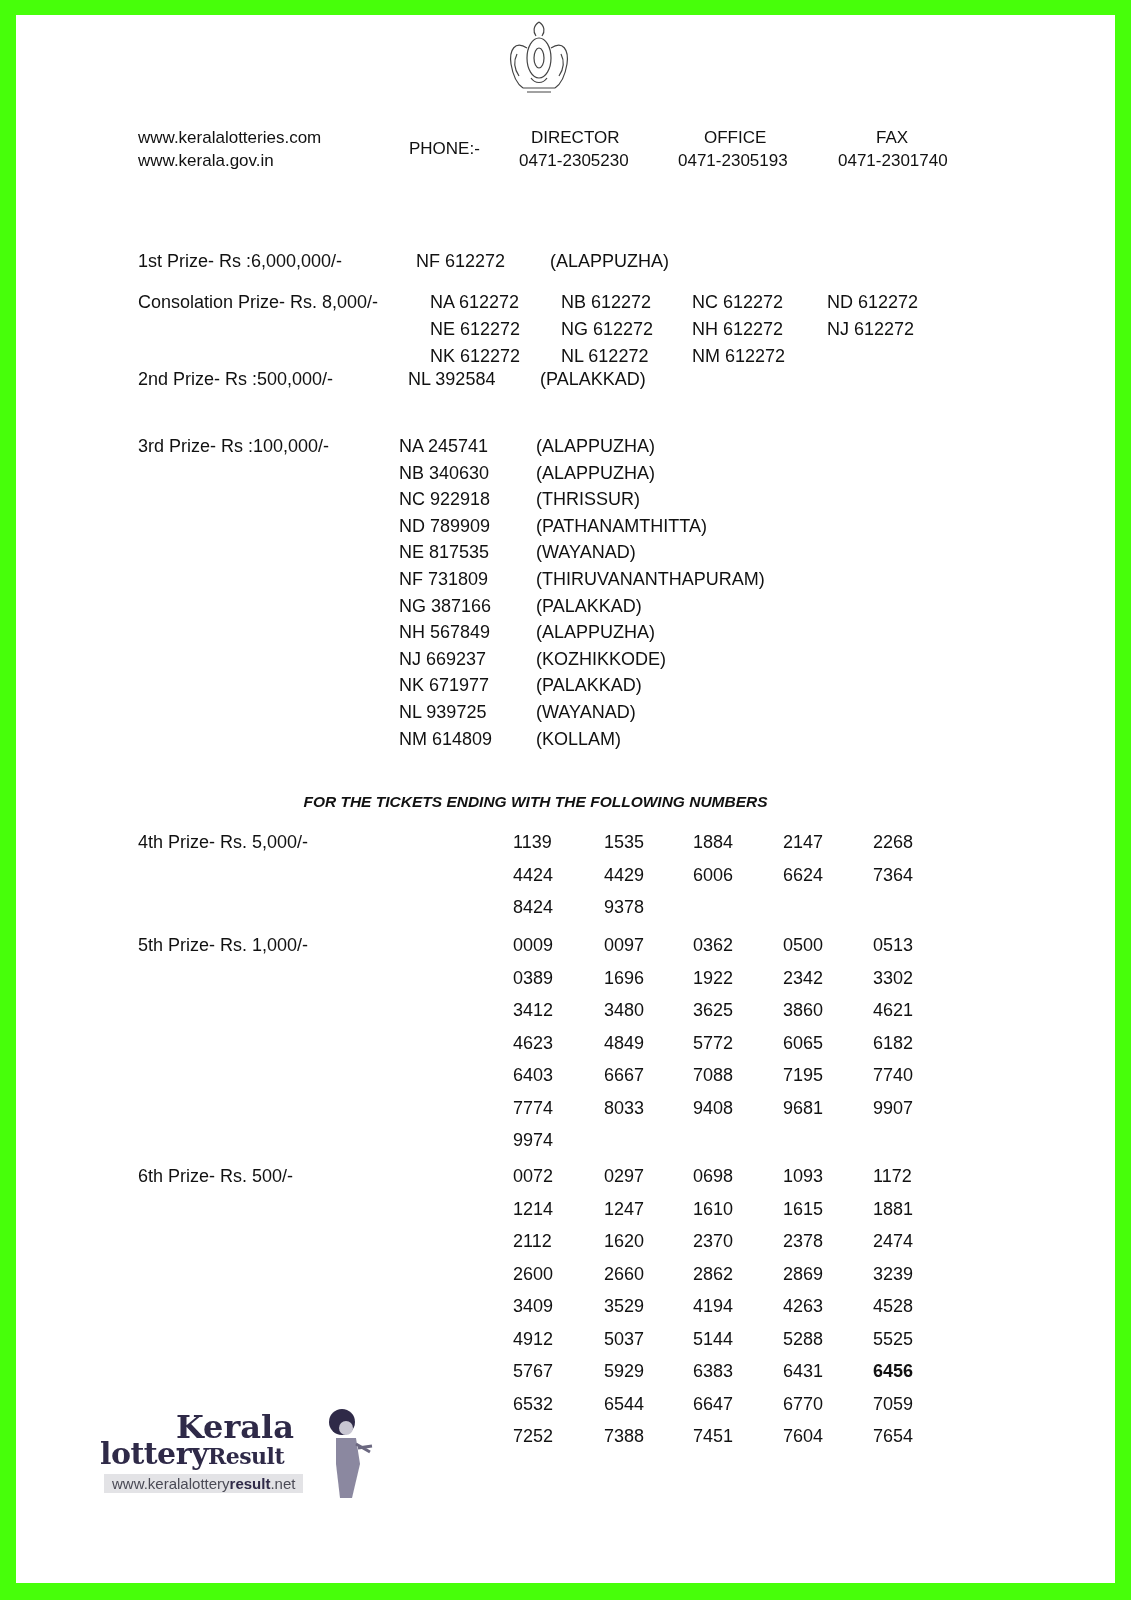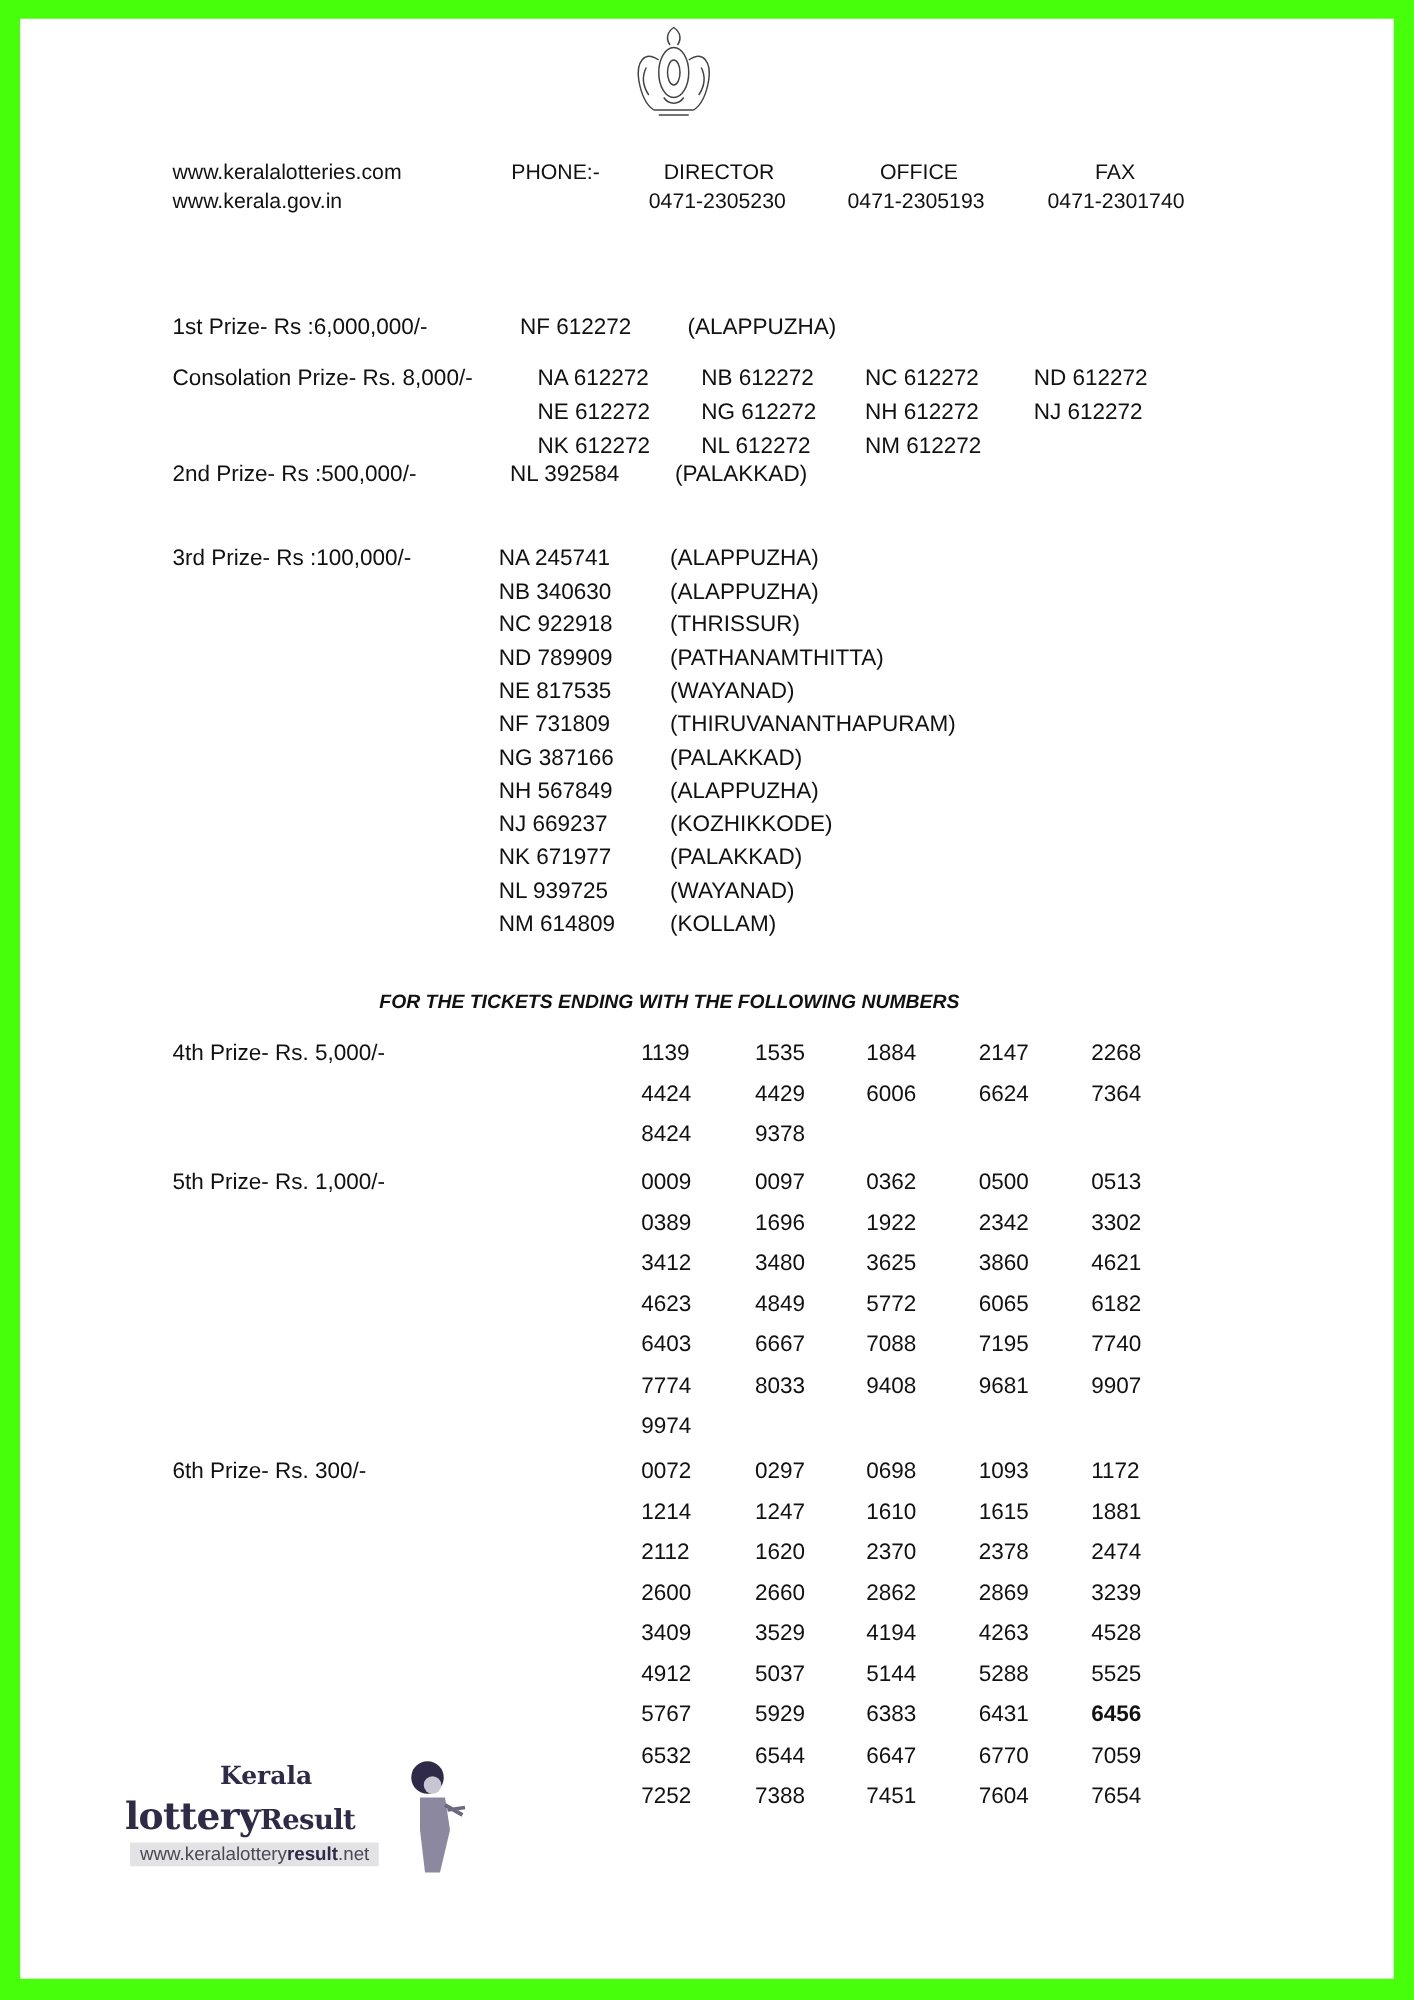--- a/index.html
+++ b/index.html
@@ -11,21 +11,21 @@
     }
     .abs { position: absolute; white-space: nowrap; }
     .emblem { position: absolute; left: 487px; top: 3px; width: 72px; height: 78px; }
     .title { left: 0; width: 1099px; top: 81px; text-align: center; font-weight: bold; font-size: 16.5px; letter-spacing: 0.2px; }
     .hdr { font-size: 17px; top: 113px; }
     .hdr2 { font-size: 17px; top: 136px; }
     .drawline { left: 0; width: 1099px; text-align: center; font-weight: bold; font-style: italic; font-size: 15.5px; }
     .txt { font-size: 18px; }
     .num { font-size: 18px; width: 70px; }
     .logo { position: absolute; left: 82px; top: 1393px; width: 280px; height: 92px; }
-    .logo-k { position: absolute; left: 78px; top: 0px; font-family: "DejaVu Serif", serif; font-weight: bold; font-size: 20px; color: #2f2a48; }
+    .logo-k { position: absolute; left: 78px; top: 0px; font-family: "DejaVu Serif", serif; font-weight: bold; font-size: 32px; color: #2f2a48; }
     .logo-l { position: absolute; left: 2px; top: 28px; font-family: "DejaVu Serif", serif; font-weight: bold; font-size: 30px; color: #2f2a48; letter-spacing: -0.5px; }
     .logo-r { font-size: 22px; }
     .logo-url { position: absolute; left: 6px; top: 66px; background: #e3e3e6; padding: 1px 8px; font-size: 15px; color: #4a4a55; font-family: "Liberation Sans", sans-serif; }
     .logo-url b { color: #2f2a48; }
     .logo-fig { position: absolute; left: 224px; top: 0; width: 52px; height: 92px; }
   </style>
 </head>
 <body>
 
 <div class="page">
@@ -38,21 +38,21 @@
       <path d="M24 30 C12 22 6 32 8 46 C10 58 14 66 20 70 M48 30 C60 22 66 32 64 46 C62 58 58 66 52 70"></path>
       <path d="M14 36 C10 44 12 52 16 58 M58 36 C62 44 60 52 56 58"></path>
       <path d="M20 70 L52 70 M24 74 L48 74"></path>
       <path d="M28 60 C32 66 40 66 44 60"></path>
     </g>
   </svg>
 
 
   <div class="abs hdr" style="left:122px;">www.keralalotteries.com</div>
   <div class="abs hdr2" style="left:122px;">www.kerala.gov.in</div>
-  <div class="abs hdr" style="left:393px;">PHONE:-</div>
+  <div class="abs hdr" style="left:393px;margin-top:11px;">PHONE:-</div>
   <div class="abs hdr" style="left:515px;">DIRECTOR</div>
   <div class="abs hdr2" style="left:503px;">0471-2305230</div>
   <div class="abs hdr" style="left:688px;">OFFICE</div>
   <div class="abs hdr2" style="left:662px;">0471-2305193</div>
   <div class="abs hdr" style="left:860px;">FAX</div>
   <div class="abs hdr2" style="left:822px;">0471-2301740</div>
 
 
   <div class="abs txt" style="left:122px; top:236px;">1st Prize- Rs :6,000,000/-</div>
   <div class="abs txt" style="left:400px; top:236px;">NF 612272</div>
@@ -151,21 +151,21 @@
       <div class="abs num" style="left: 767px; top: 1050px;">7195</div>
       <div class="abs num" style="left: 857px; top: 1050px;">7740</div>
       <div class="abs num" style="left: 497px; top: 1082.5px;">7774</div>
       <div class="abs num" style="left: 588px; top: 1082.5px;">8033</div>
       <div class="abs num" style="left: 677px; top: 1082.5px;">9408</div>
       <div class="abs num" style="left: 767px; top: 1082.5px;">9681</div>
       <div class="abs num" style="left: 857px; top: 1082.5px;">9907</div>
       <div class="abs num" style="left: 497px; top: 1115px;">9974</div>
     </div>
 
-  <div class="abs txt" style="left:122px; top:1151px;">6th Prize- Rs. 300/-</div>
+  <div class="abs txt" style="left:122px; top:1151px;">6th Prize- Rs. 500/-</div>
   <div id="sixth">
       <div class="abs num" style="left: 497px; top: 1151px;">0072</div>
       <div class="abs num" style="left: 588px; top: 1151px;">0297</div>
       <div class="abs num" style="left: 677px; top: 1151px;">0698</div>
       <div class="abs num" style="left: 767px; top: 1151px;">1093</div>
       <div class="abs num" style="left: 857px; top: 1151px;">1172</div>
       <div class="abs num" style="left: 497px; top: 1183.5px;">1214</div>
       <div class="abs num" style="left: 588px; top: 1183.5px;">1247</div>
       <div class="abs num" style="left: 677px; top: 1183.5px;">1610</div>
       <div class="abs num" style="left: 767px; top: 1183.5px;">1615</div>

